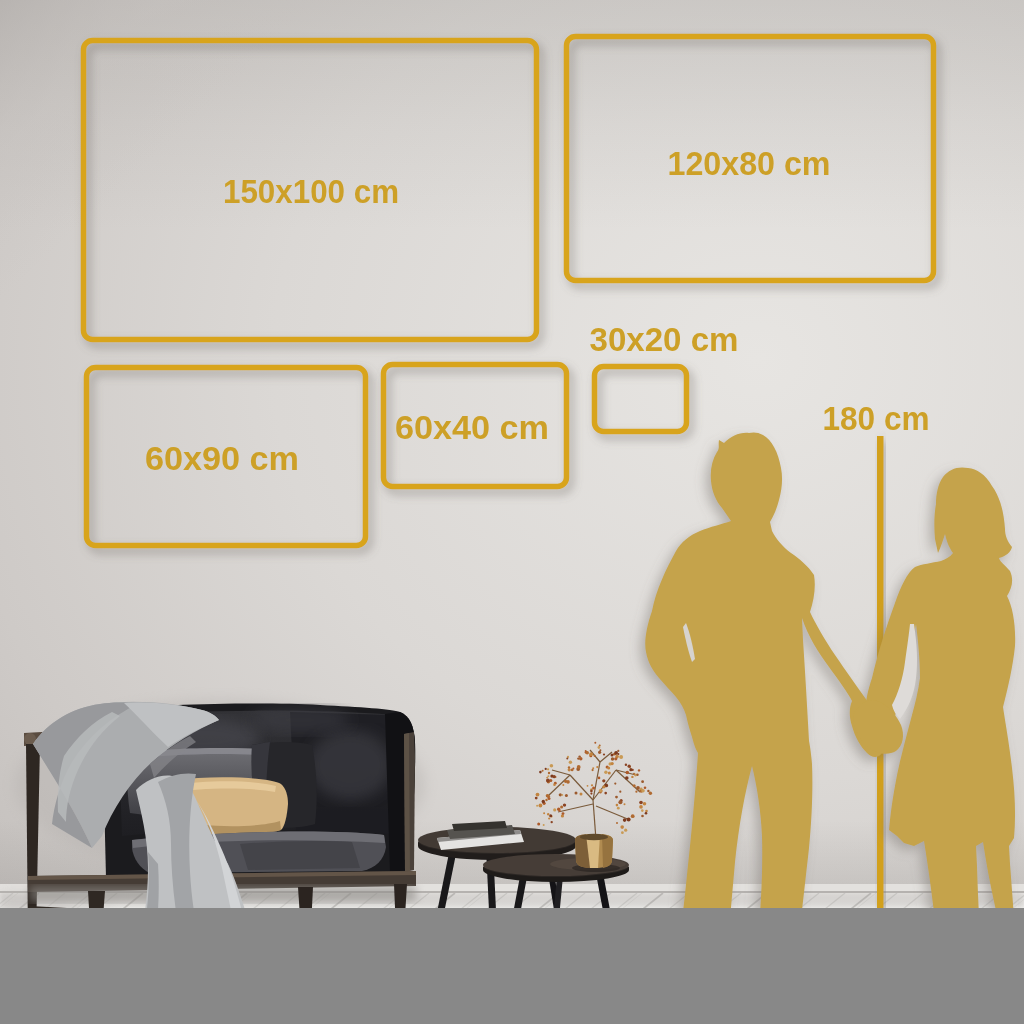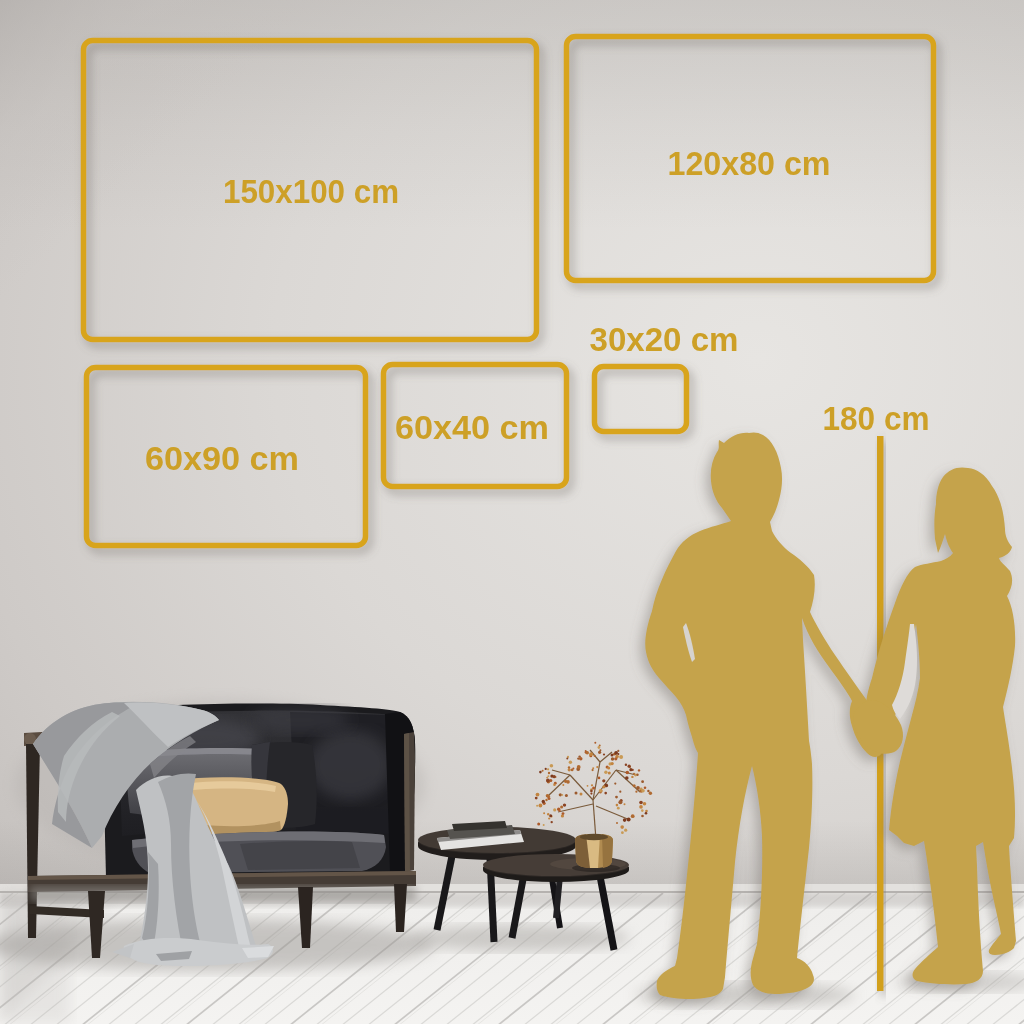--- a/index.html
+++ b/index.html
@@ -1,16 +1,16 @@
 <!DOCTYPE html>
 <html><head>
 <meta charset="utf-8">
 <style>
   html,body{margin:0;padding:0;background:#888;}
-  #stage{position:relative;width:1024px;height:1024px;overflow:hidden;
+  #stage{position:relative;width:1024px;height:908px;overflow:hidden;
          font-family:"Liberation Sans",sans-serif;}
 </style>
 </head>
 <body>
 <div id="stage">
 <svg width="1024" height="1024" viewBox="0 0 1024 1024">
 <defs>
   <radialGradient id="wallg" cx="0.74" cy="0.40" r="1.05">
     <stop offset="0" stop-color="#e7e5e2"></stop>
     <stop offset="0.45" stop-color="#dbd8d5"></stop>

